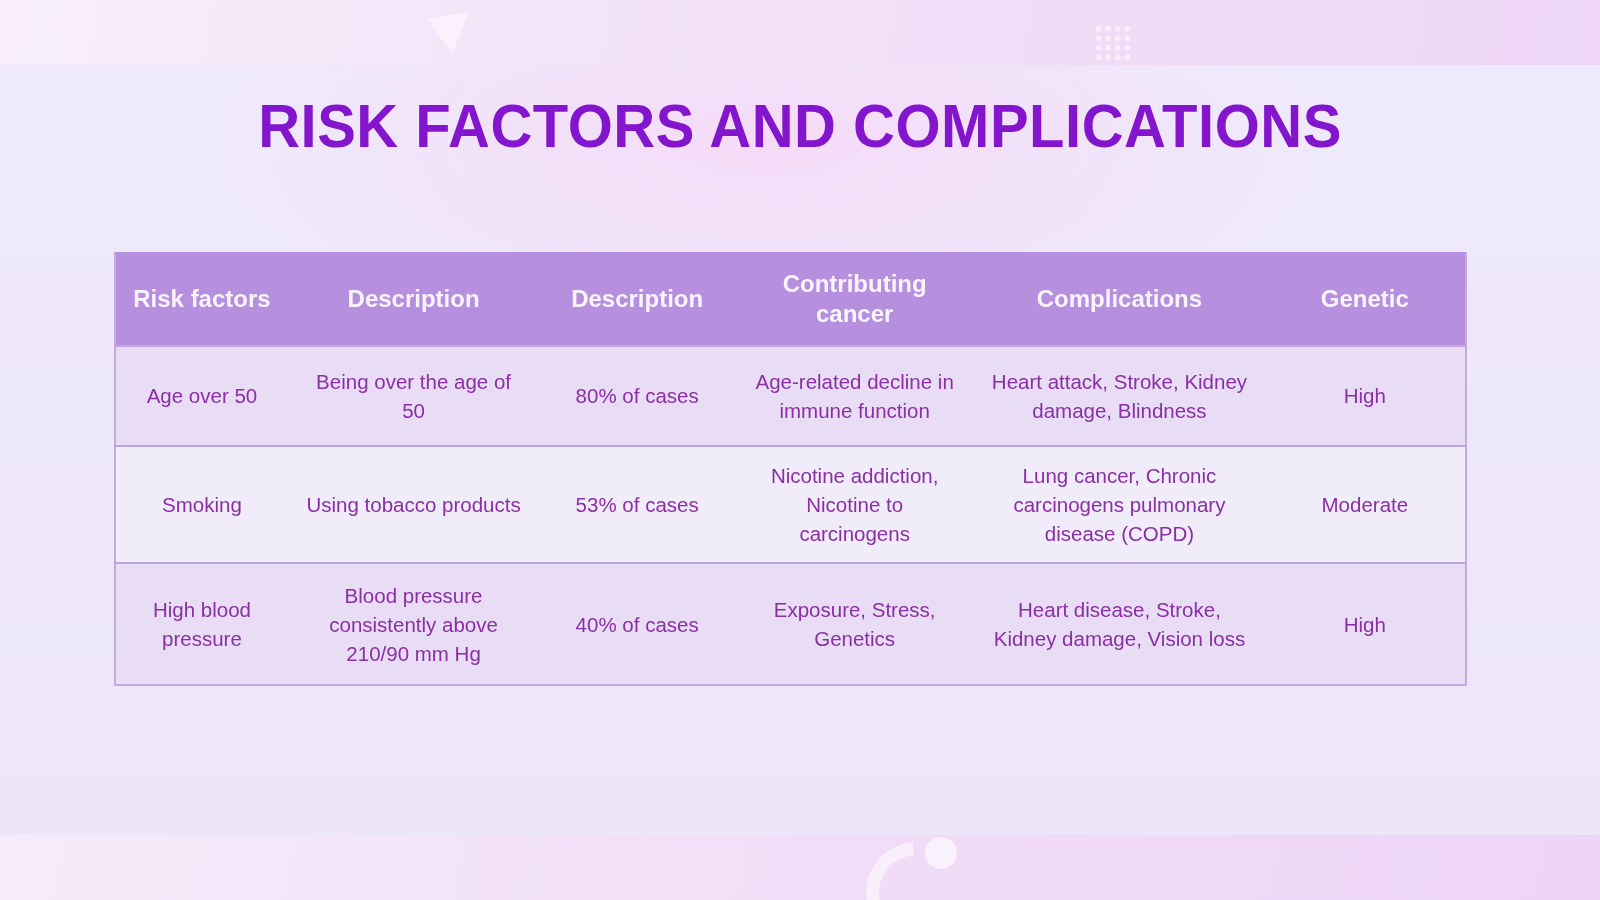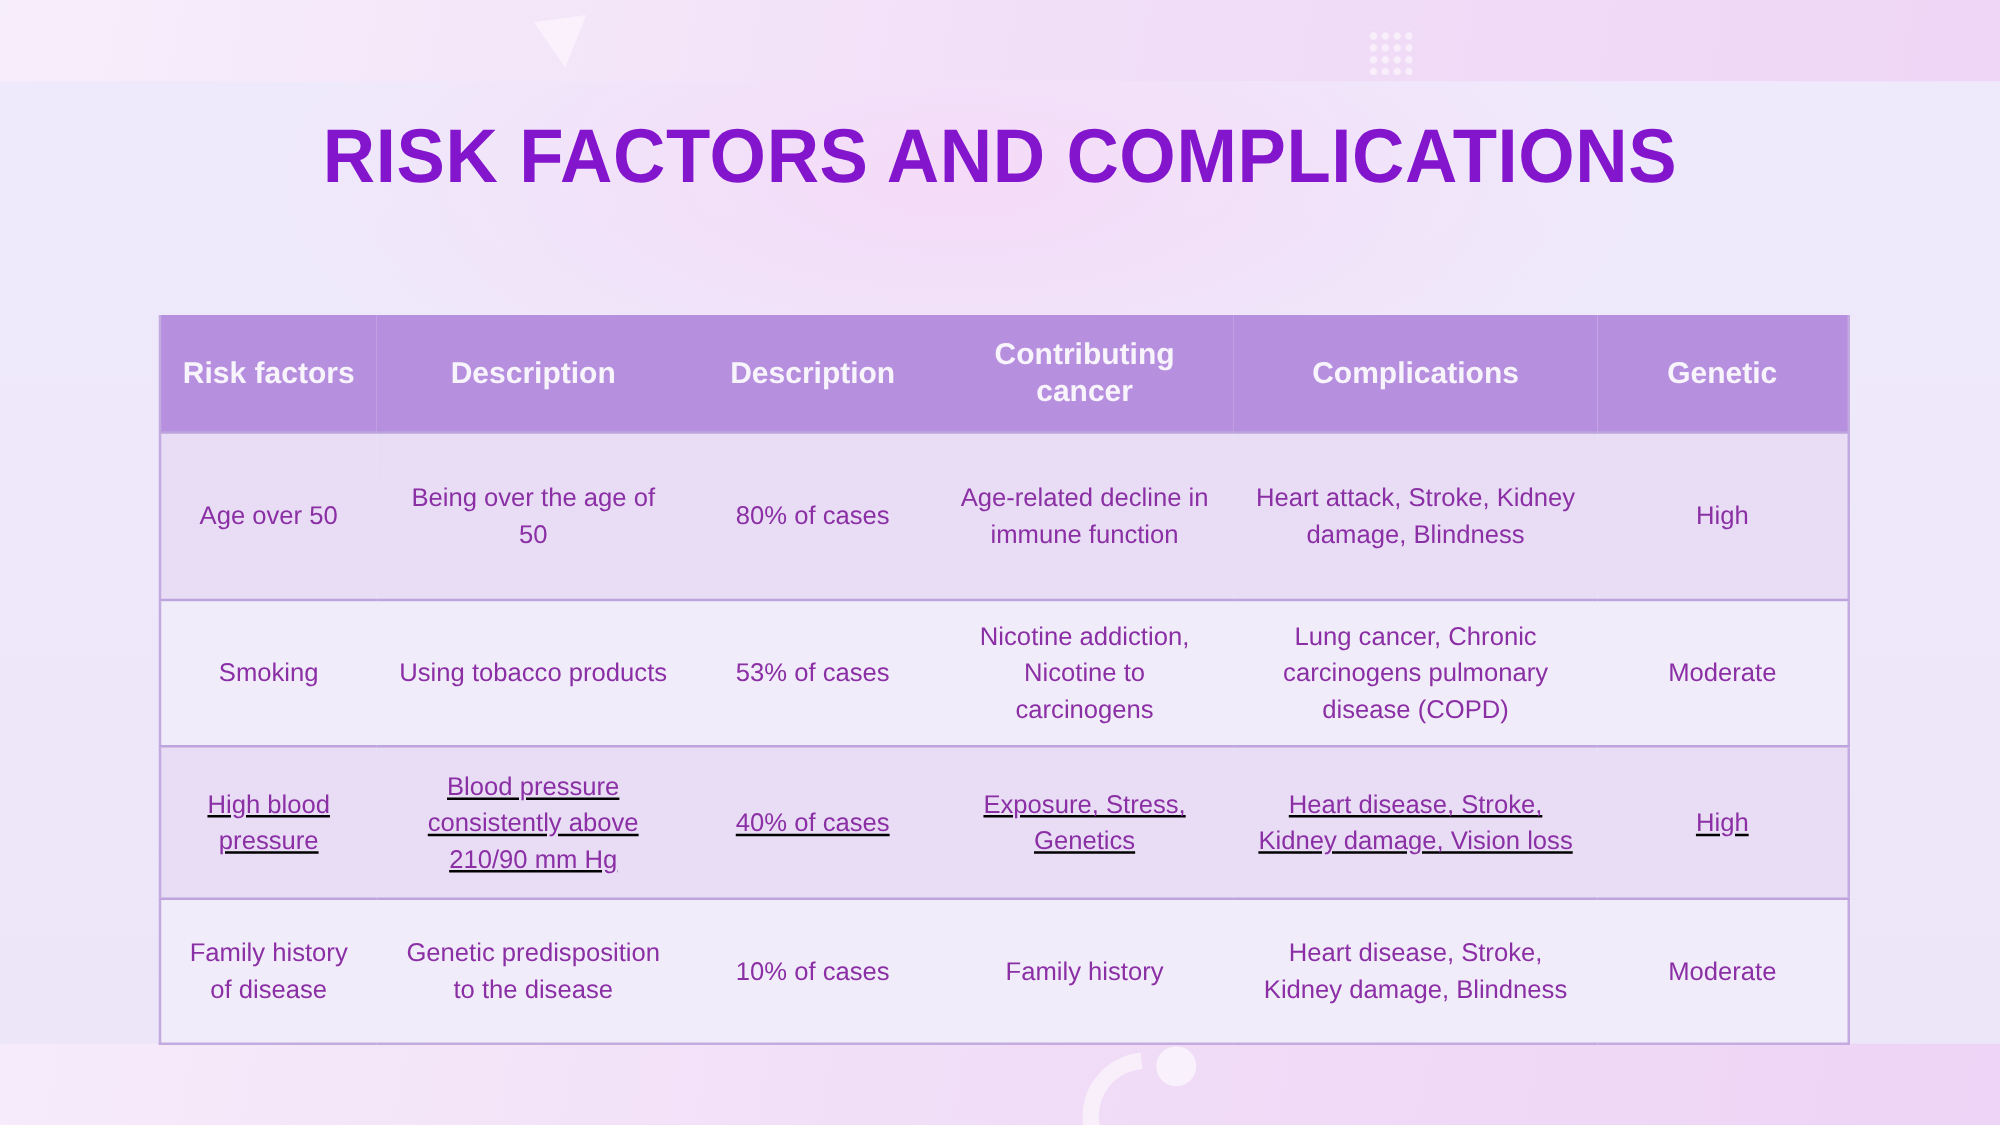--- a/index.html
+++ b/index.html
@@ -71,21 +71,21 @@
     font-size: 58px;
     font-weight: 800;
     letter-spacing: 0.5px;
     color: #8315cd;
     transform: scaleY(1.05);
   }
 
   
   table.risk-table {
     position: absolute;
-    left: 127px; top: 252px;
+    left: 114px; top: 252px;
     width: 1353px;
     border-collapse: collapse;
     table-layout: fixed;
   }
   table.risk-table th {
     background: #b78fdf;
     color: #f8f4fc;
     font-size: 24px;
     font-weight: 700;
     height: 81px;
@@ -99,23 +99,23 @@
     color: #8b2fa5;
     text-align: center;
     vertical-align: middle;
     padding: 14px 16px;
     line-height: 1.42;
     border-top: 2px solid #bda4dd;
   }
   table.risk-table { border: 2px solid #c3abdf; border-top: none; }
   table.risk-table tbody tr:nth-child(odd)  td { background: #e8ddf5; }
   table.risk-table tbody tr:nth-child(even) td { background: #f1ecfa; }
-  table.risk-table tbody tr:nth-child(1) { height: 134px; }
+  table.risk-table tbody tr:nth-child(1) { height: 100px; }
   table.risk-table tbody tr:nth-child(2) { height: 117px; }
-  table.risk-table tbody tr:nth-child(3) { height: 122px; text-decoration: underline; }
+  table.risk-table tbody tr:nth-child(3) { height: 122px; }
   table.risk-table tbody tr:nth-child(4) { height: 116px; }
 </style>
 </head>
 <body>
 
 <div class="main-surface"></div>
 
 <div class="deco-triangle"></div>
 <div class="deco-dots"></div>
 <div class="deco-arc"></div>
@@ -160,22 +160,14 @@
       <td>Moderate</td>
     </tr>
     <tr>
       <td>High blood pressure</td>
       <td>Blood pressure consistently above 210/90 mm Hg</td>
       <td>40% of cases</td>
       <td>Exposure, Stress, Genetics</td>
       <td>Heart disease, Stroke, Kidney damage, Vision loss</td>
       <td>High</td>
     </tr>
-    <tr>
-      <td>Family history of disease</td>
-      <td>Genetic predisposition to the disease</td>
-      <td>10% of cases</td>
-      <td>Family history</td>
-      <td>Heart disease, Stroke, Kidney damage, Blindness</td>
-      <td>Moderate</td>
-    </tr>
   </tbody>
 </table>
 
 </body></html>

